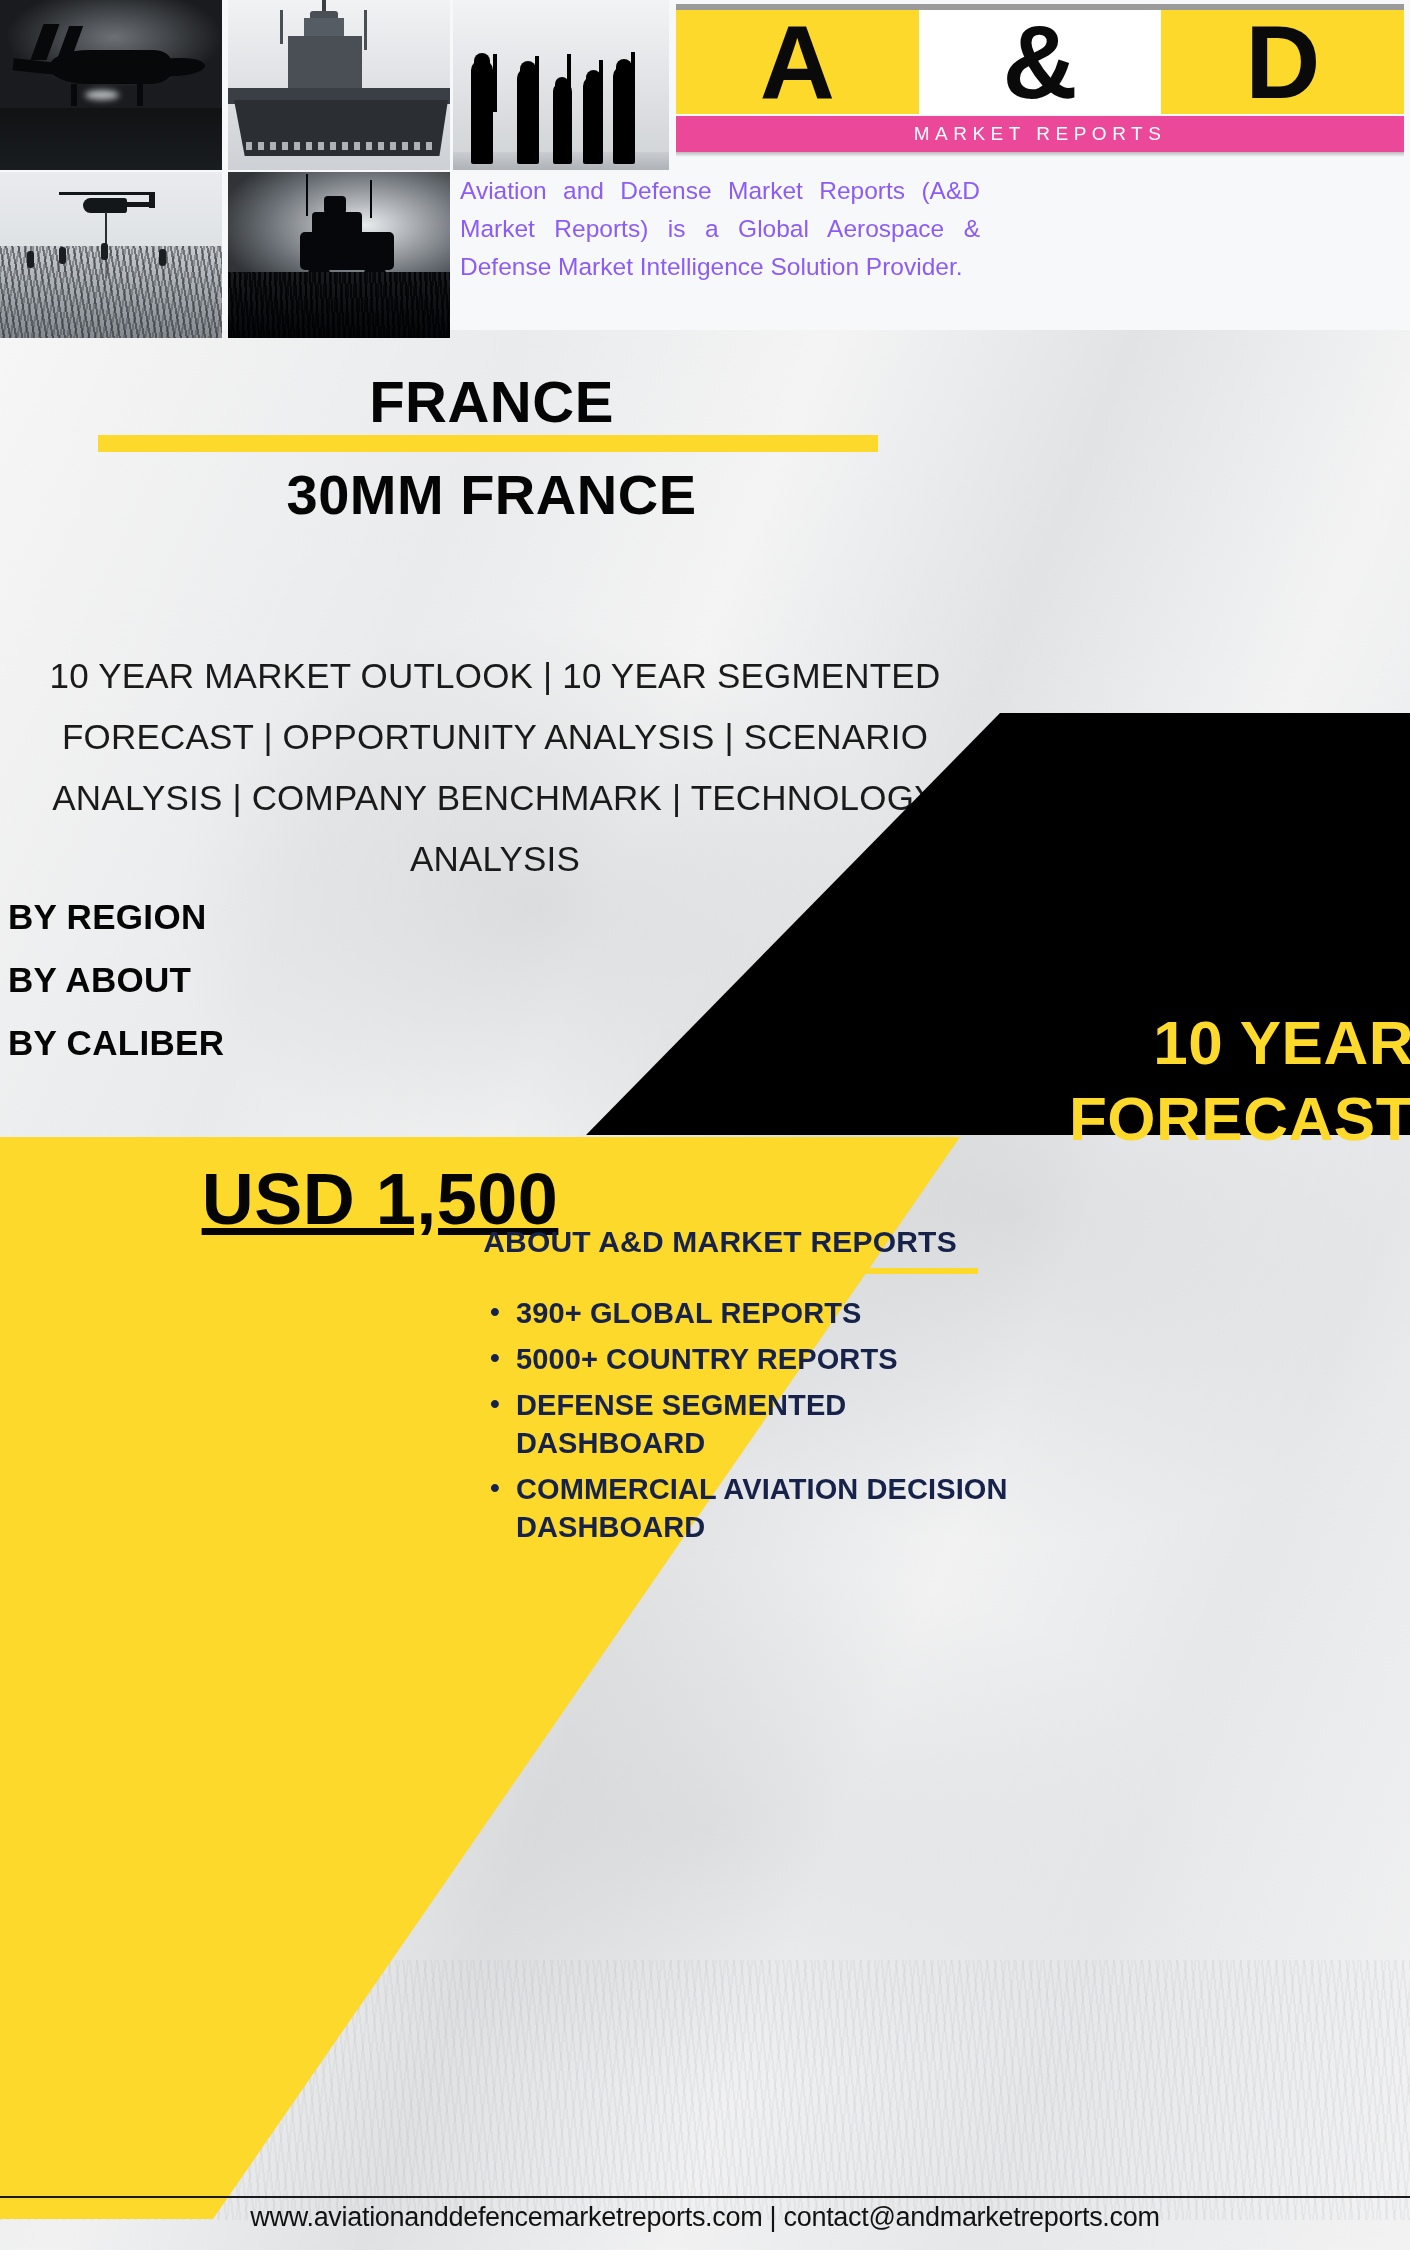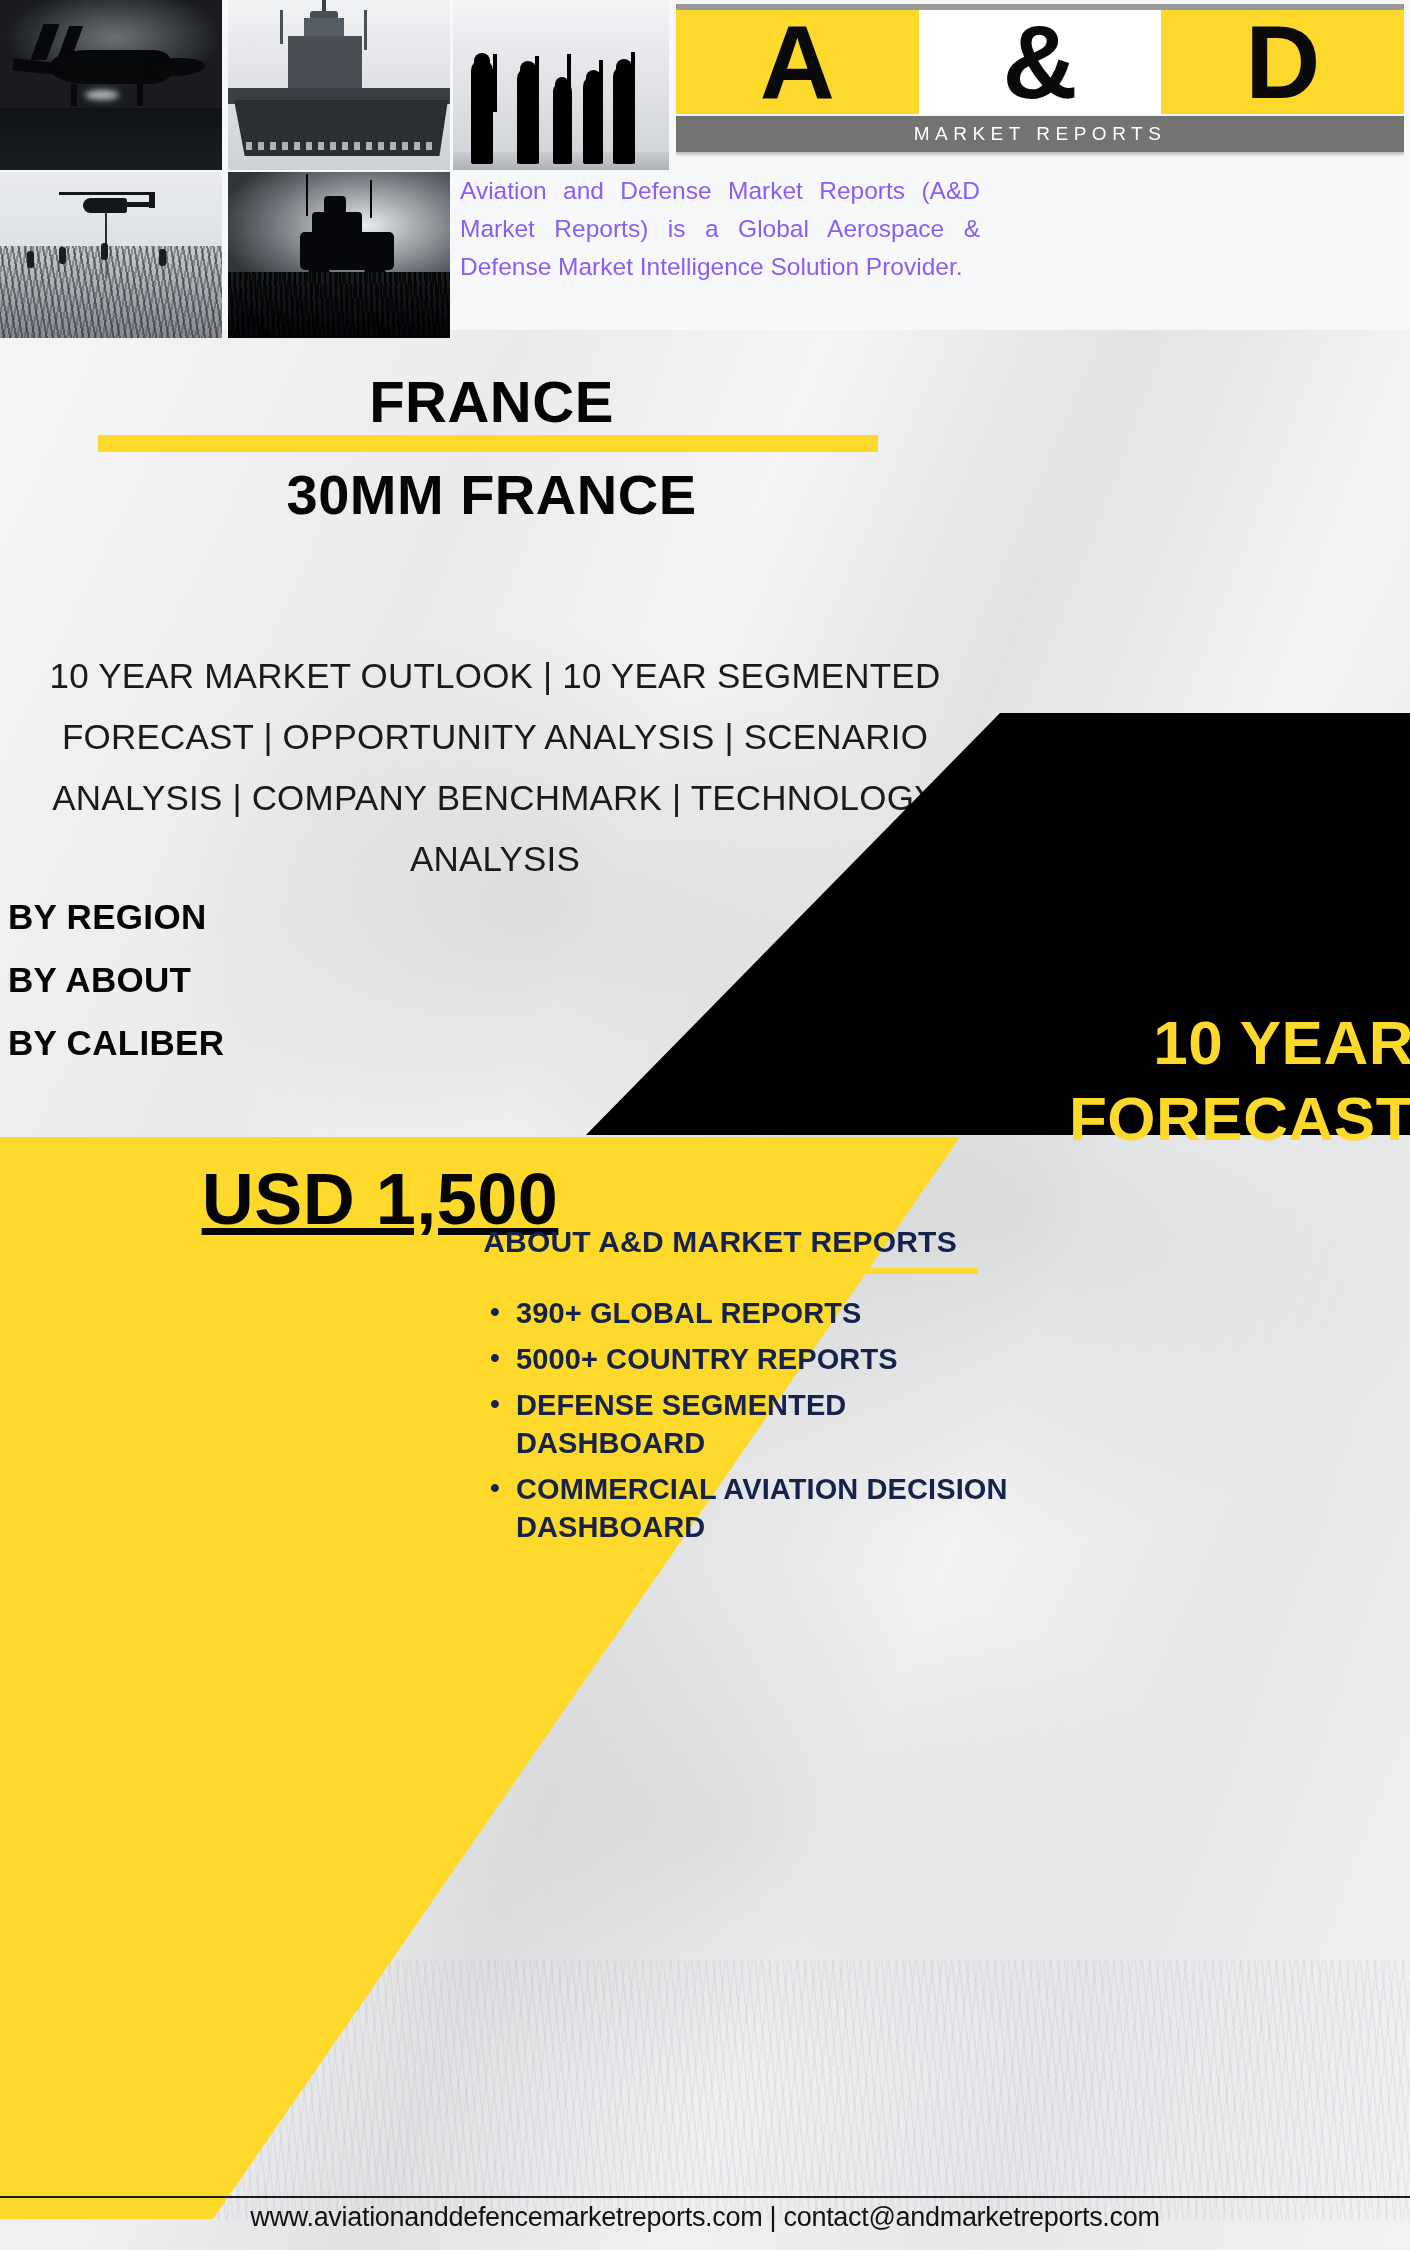--- a/index.html
+++ b/index.html
@@ -112,21 +112,21 @@
 
   
   .logo{position:absolute;left:676px;top:4px;width:728px;height:148px;}
   .logo-top{position:absolute;left:0;top:0;width:100%;height:6px;background:#9a9a9a;}
   .logo-blocks{position:absolute;left:0;top:6px;width:100%;height:104px;display:flex;}
   .lb{flex:1;display:flex;align-items:center;justify-content:center;}
   .lb.y{background:#FCD92B;}
   .lb.w{background:#ffffff;}
   .lb span{font-family:"Liberation Sans",sans-serif;font-weight:700;font-size:104px;
            line-height:1;color:#0a0a0a;}
-  .logo-bar{position:absolute;left:0;top:112px;width:100%;height:36px;background:#737373;
+  .logo-bar{position:absolute;left:0;top:112px;width:100%;height:36px;background:#ec4899;
             display:flex;align-items:center;justify-content:center;}
   .logo-bar span{color:#fff;font-size:19px;font-weight:400;letter-spacing:5.5px;
                  font-family:"Liberation Sans",sans-serif;}
   .logo-shadow{position:absolute;left:0;top:148px;width:100%;height:5px;
                background:linear-gradient(#b9b9b9,rgba(255,255,255,0));}
 
   
   .intro{position:absolute;left:460px;top:172px;width:520px;
          color:#8b5cf6;font-size:24.5px;line-height:38px;text-align:justify;
          font-family:"Liberation Sans",sans-serif;}

